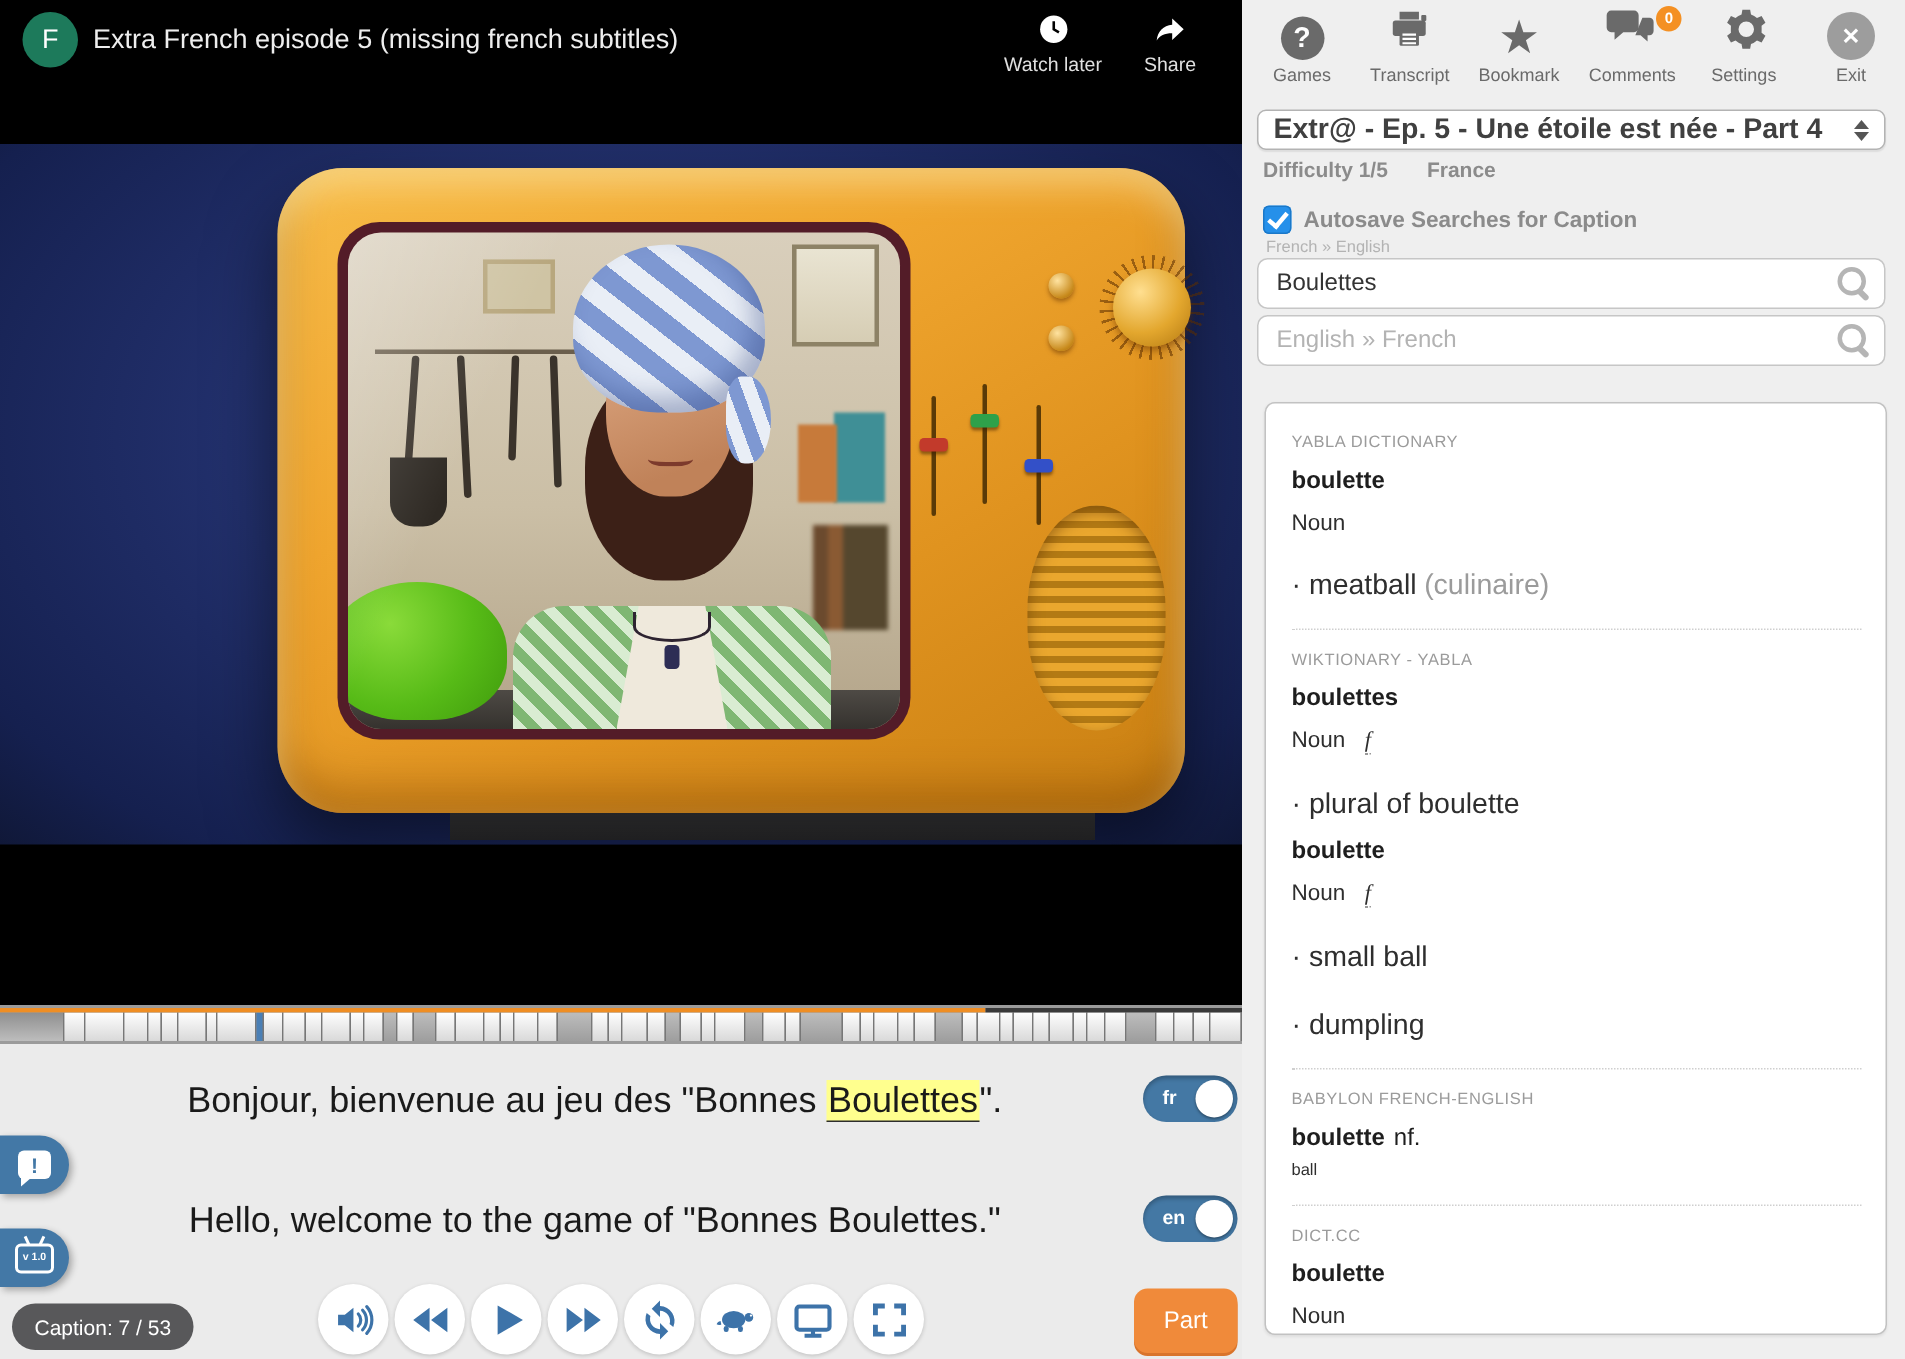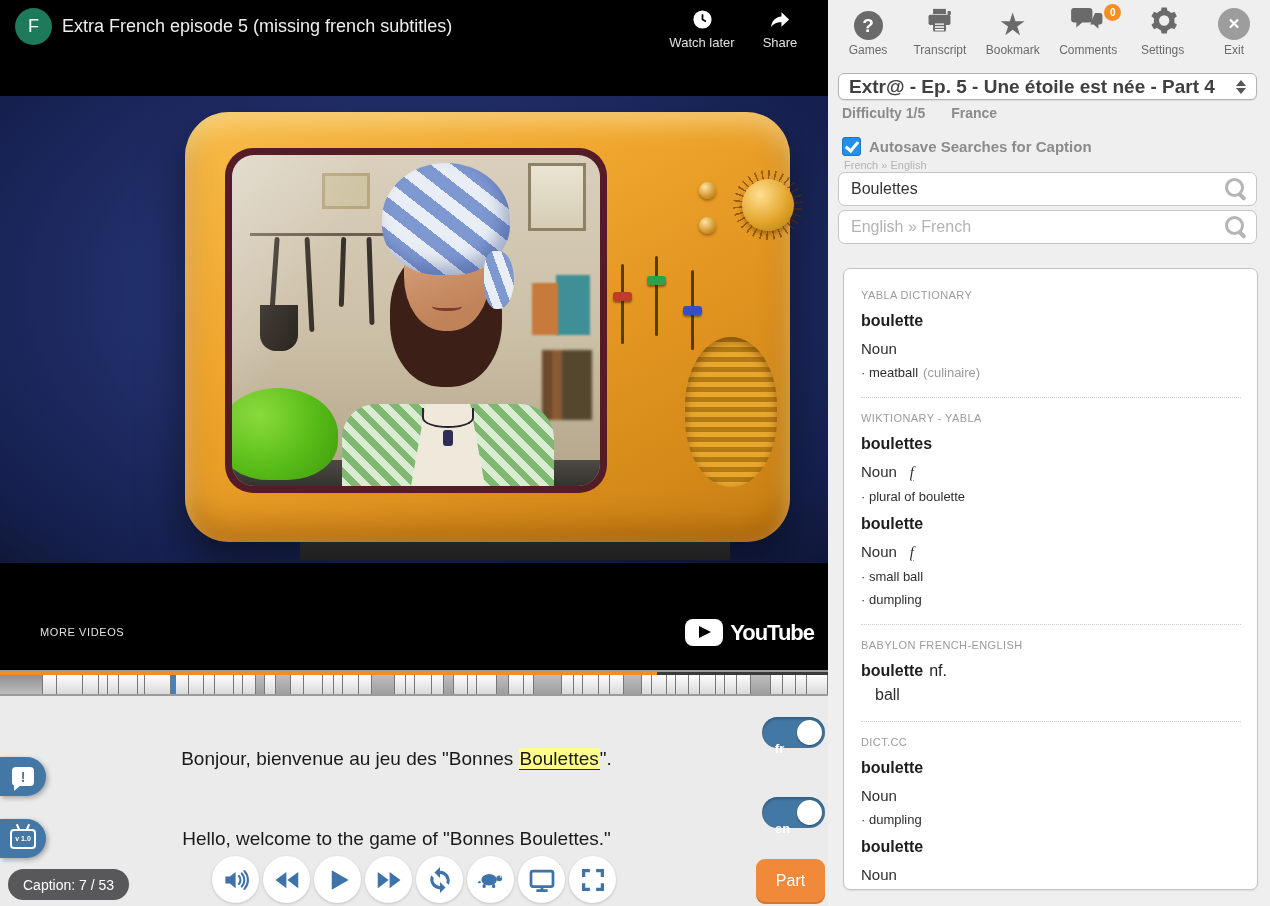--- a/index.html
+++ b/index.html
@@ -99,28 +99,28 @@
   .progress-rest { height:3px; flex:1; background:#3a3a3a; }
   .segs { position:absolute; left:0; top:5px; width:100%; height:19px; display:flex; overflow:hidden; }
   .seg { height:100%; border-right:1px solid #777; flex:none; }
   .seg.p { background:linear-gradient(180deg,#8f8f8f,#bdbdbd); }
   .seg.l { background:linear-gradient(180deg,#fefefe,#d9d9d9); }
   .seg.g { background:linear-gradient(180deg,#bdbdbd,#9e9e9e); }
   .seg.b { background:#4a7fb5; }
 
   
   .bottom { position:absolute; left:0; top:696px; width:828px; height:210px; background:#ebebeb; }
-  .cap-row { position:absolute; left:60px; right:95px; text-align:center; font-size:19px; color:#1a1a1a;margin-top:28px; }
+  .cap-row { position:absolute; left:60px; right:95px; text-align:center; font-size:24px; color:#1a1a1a; }
   .cap-fr { top:24px; }
   .cap-en { top:104px; }
   .hl { background:#ffff8e; border-bottom:1.5px solid #2d2d2d; padding:0 1px; }
   .toggle { position:absolute; right:3px; width:63px; height:31px; border-radius:16px; background:#4478a4;
             box-shadow:inset 0 2px 3px rgba(0,0,0,.25); cursor:pointer; }
   .tog-fr { top:21px; } .tog-en { top:101px; }
-  .toggle .tl { position:absolute; left:13px; top:24px; color:#fff; font-size:13px; font-weight:bold; }
+  .toggle .tl { position:absolute; left:13px; top:7px; color:#fff; font-size:13px; font-weight:bold; }
   .toggle .knob { position:absolute; right:3px; top:3px; width:25px; height:25px; border-radius:50%; background:#fff;
                   box-shadow:0 1px 2px rgba(0,0,0,.4); }
   .controls { position:absolute; left:0; top:160px; width:828px; display:flex; justify-content:center; gap:4px; }
   .cbtn { width:47px; height:47px; border-radius:50%; background:#fff; border:none; cursor:pointer;
           display:flex; align-items:center; justify-content:center; box-shadow:0 1px 3px rgba(0,0,0,.18); }
   .cbtn svg { display:block; }
   .games-btn { position:absolute; right:3px; top:163px; width:69px; height:43px; border:none; border-radius:9px;
                background:#f08a3a; box-shadow:0 2px 0 #d9742b; color:#fff; font-size:16px; cursor:pointer; }
   .cap-count { position:absolute; left:8px; top:173px; height:31px; padding:0 15px; border-radius:16px;
                background:#58585a; color:#fff; font-size:14px; display:flex; align-items:center; }
@@ -180,23 +180,23 @@
   .mag::after { content:""; position:absolute; left:16px; top:15px; width:4px; height:9px; background:#b5b5b5; border-radius:2px; transform:rotate(-45deg); }
 
   .dict-card { position:absolute; left:15px; right:12px; top:268px; bottom:16px; background:#fff;
                border:1px solid #c2c2c2; border-radius:7px; padding:17px 16px 0 17px; overflow:hidden;
                box-shadow:0 1px 2px rgba(0,0,0,.07); }
   .drow.source { font-size:11px; color:#9b9b9b; letter-spacing:.4px; margin-top:3px; }
   .drow.word { font-size:16px; font-weight:bold; color:#1e1e1e; margin-top:11px; }
   .drow.word .x { font-weight:normal; margin-left:6px; }
   .drow.pos { font-size:15px; color:#2e2e2e; margin-top:10px; }
   .drow.pos .x { font-style:italic; font-family:"Liberation Serif",serif; margin-left:13px; border-bottom:1px dotted #999; }
-  .drow.def { font-size:13px; color:#2e2e2e; margin-top:8px; }
+  .drow.def { font-size:19px; color:#2e2e2e; margin-top:23px; }
   .drow.def .x { color:#9b9b9b; margin-left:5px; }
-  .drow.def-plain { font-size:16px; color:#2e2e2e; margin-top:6px;margin-left:14px; }
+  .drow.def-plain { font-size:11px; color:#2e2e2e; margin-top:6px; }
   .drow.sep { border-top:1px dotted #cfcfcf; margin:17px 0 14px 0; }
 </style>
 </head>
 <body>
 
 <div class="player">
 
   <div class="yt-top">
     <div class="avatar">F</div>
     <div class="yt-title">Extra French episode 5 (missing french subtitles)</div>
@@ -264,27 +264,20 @@
       <div class="slider s2">
           <div class="handle h-green"></div>
         </div>
       <div class="slider s3">
           <div class="handle h-blue"></div>
         </div>
       <div class="speaker"></div>
     </div>
   </div>
 
-  <div class="yt-bottom">
-    <div class="more-videos">MORE VIDEOS</div>
-    <div class="yt-logo">
-      <div class="yt-play"></div>
-      <div class="yt-word">YouTube</div>
-    </div>
-  </div>
 </div>
 
 <div class="timeline">
   <div class="progress-row">
     <div class="progress-played" style="width: 657px; background: rgb(239, 142, 36);"></div>
     <div class="progress-rest"></div>
   </div>
   <div class="segs">
       <div class="seg p" style="width: 43px;"></div>
       <div class="seg l" style="width: 14px;"></div>

